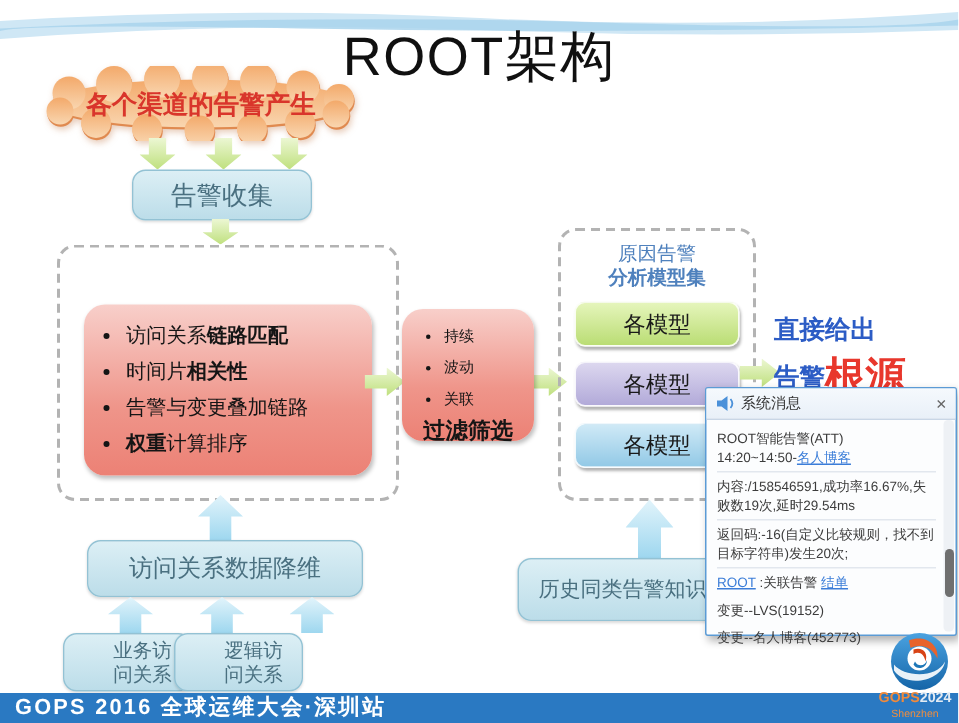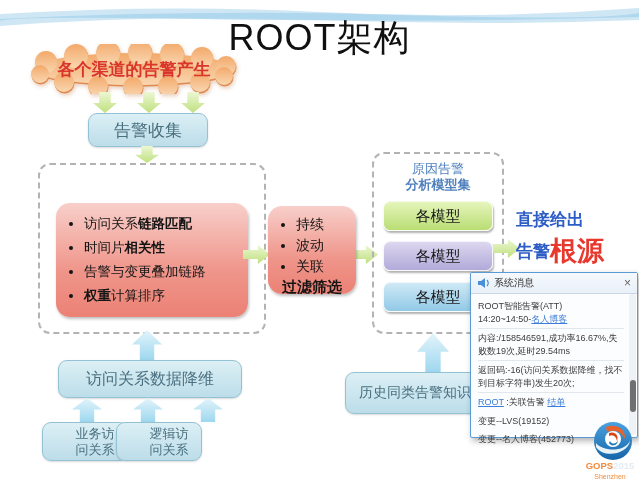--- a/index.html
+++ b/index.html
@@ -29,21 +29,21 @@
   
   .dashed{border:2px dashed #b3b3b3;border-radius:12px;}
   .pool{left:38px;top:163px;width:224px;height:167px;}
   .pool-title{position:absolute;top:7px;left:0;width:100%;text-align:center;color:#4f81bd;font-size:15px;font-weight:500;}
   .pinkbox{background:linear-gradient(180deg,#f8cfca 0%,#ef958a 60%,#ec8175 100%);border-radius:14px;box-shadow:1px 2px 3px rgba(0,0,0,.25);}
   .pool-pink{position:absolute;left:16px;top:38px;width:192px;height:114px;}
   .pool-pink ul{margin:9px 0 0 4px;padding-left:24px;color:#151515;font-size:13.5px;line-height:24px;}
   .b{font-weight:bold;}
 
   .filter{left:268px;top:206px;width:88px;height:88px;z-index:1;}
-  .filter ul{margin:8px 0 0 0;padding-left:28px;font-size:14px;line-height:21px;color:#151515;}
+  .filter ul{margin:8px 0 0 0;padding-left:28px;font-size:10px;line-height:21px;color:#151515;}
   .filter-bold{text-align:center;font-size:15px;font-weight:bold;color:#151515;margin-top:1px;}
 
   .models{left:372px;top:152px;width:128px;height:178px;}
   .m-title{position:absolute;left:0;width:100%;text-align:center;color:#4f81bd;}
   .m1{top:6px;font-size:13px;}
   .m2{top:22px;font-size:13px;font-weight:bold;}
   .mbox{position:absolute;left:9px;width:108px;height:28px;border-radius:7px;display:flex;align-items:center;justify-content:center;font-size:15px;color:#1a1a1a;border:1px solid rgba(255,255,255,.85);box-shadow:1px 2px 2px rgba(0,0,0,.3);}
   .mb1{top:47px;background:linear-gradient(180deg,#e5f5bb,#badd74);}
   .mb2{top:87px;background:linear-gradient(180deg,#dcd7ef,#b2aad9);}
   .mb3{top:128px;background:linear-gradient(180deg,#cfe9f6,#92c9e6);}
@@ -68,21 +68,21 @@
   .ar1{left:243px;top:245px;width:27px;height:19px;}
   .ar2{left:351px;top:245px;width:27px;height:19px;}
   .ar3{left:493px;top:239px;width:27px;height:19px;}
   .au1{left:132px;top:330px;width:30px;height:30px;}
   .au2{left:72px;top:398px;width:30px;height:24px;}
   .au3{left:133px;top:398px;width:30px;height:24px;}
   .au4{left:193px;top:398px;width:30px;height:24px;}
   .au5{left:417px;top:333px;width:32px;height:39px;}
 
   
-  .popup{left:470px;top:272px;width:166px;height:164px;background:#fcfdfe;border:1px solid #5b9bd5;border-radius:2px;box-shadow:2px 3px 6px rgba(0,0,0,.3);z-index:20;}
+  .popup{left:470px;top:258px;width:166px;height:164px;background:#fcfdfe;border:1px solid #5b9bd5;border-radius:2px;box-shadow:2px 3px 6px rgba(0,0,0,.3);z-index:20;}
   .p-head{height:20px;border-bottom:1px solid #c9d6e6;background:linear-gradient(180deg,#f5f9fd,#e9f0f8);display:flex;align-items:center;padding:0 6px;}
   .p-title{font-size:10px;color:#333;margin-left:4px;}
   .p-close{margin-left:auto;font-size:12px;color:#666;line-height:1;background:none;border:none;padding:0;font-family:"Liberation Sans",sans-serif;}
   .p-body{padding:3px 13px 3px 7px;font-size:9px;color:#3c3c3c;}
   .p-body p{margin:0;padding:3px 0;line-height:12.5px;}
   .sep{border-bottom:1px solid #e2e7ee;}
   .lnk{color:#3b7dd8;text-decoration:underline;}
   .p-sb{position:absolute;right:1px;top:21px;width:7px;height:141px;background:#eef1f5;border-radius:3px;}
   .p-thumb{position:absolute;left:0.5px;top:86px;width:6px;height:32px;background:#6f6f6f;border-radius:3px;}
 
@@ -224,21 +224,21 @@
       <svg width="13" height="12" viewBox="0 0 13 12" xmlns="http://www.w3.org/2000/svg">
         <path d="M1 4 L4 4 L8 1 L8 11 L4 8 L1 8 Z" fill="#4a90d9"></path>
         <path d="M10 3 Q12.5 6 10 9" stroke="#4a90d9" stroke-width="1.2" fill="none"></path>
       </svg>
       <span class="p-title">系统消息</span>
       <button class="p-close">×</button>
     </div>
     <div class="p-body">
       <p class="sep"><span>ROOT智能告警(ATT)</span><br><span>14:20~14:50-</span><a class="lnk">名人博客</a></p>
       <p class="sep"><span>内容:/158546591,成功率16.67%,失败数19次,延时29.54ms</span></p>
-      <p class="sep"><span>返回码:-16(访问关系数据降维，找不到目标字符串)发生20次;</span></p>
+      <p class="sep"><span>返回码:-16(自定义比较规则，找不到目标字符串)发生20次;</span></p>
       <p><a class="lnk">ROOT</a><span> :关联告警 </span><a class="lnk">结单</a></p>
       <p><span>变更--LVS(19152)</span></p>
       <p><span>变更--名人博客(452773)</span></p>
     </div>
     <div class="p-sb">
       <div class="p-thumb"></div>
     </div>
   </div>
 
   <svg class="abs logo" viewBox="0 0 42 40" xmlns="http://www.w3.org/2000/svg">
@@ -249,19 +249,22 @@
       </linearGradient>
     </defs>
     <circle cx="21" cy="20" r="19" fill="url(#lg)"></circle>
     <path d="M4 22 C10 30 32 32 38 20 C36 33 12 38 4 26 Z" fill="#ffffff" opacity="0.9"></path>
     <path d="M14 6 C24 2 34 8 33 18 C29 10 22 8 15 11 Z" fill="#e8632c"></path>
     <circle cx="21" cy="18" r="8" fill="#ffffff"></circle>
     <path d="M17 12 C23 10 27 14 25 20 C24 15 21 13 17 15 Z" fill="#d84315"></path>
     <path d="M18 20 C20 24 25 23 26 19 C26 25 19 26 17 22 Z" fill="#1e77b8"></path>
   </svg>
 
+  <div class="abs fbar">
+    <span class="ftext">GOPS 2016 全球运维大会·深圳站</span>
+  </div>
 
   <div class="abs ltext">
-    <span class="lg1">GOPS</span><span class="lg1b">2015</span>
+    <span class="lg1">GOPS</span><span class="lg1b">2024</span>
     <span class="lg2">Shenzhen</span>
   </div>
 
 </div>
 
 </body></html>

